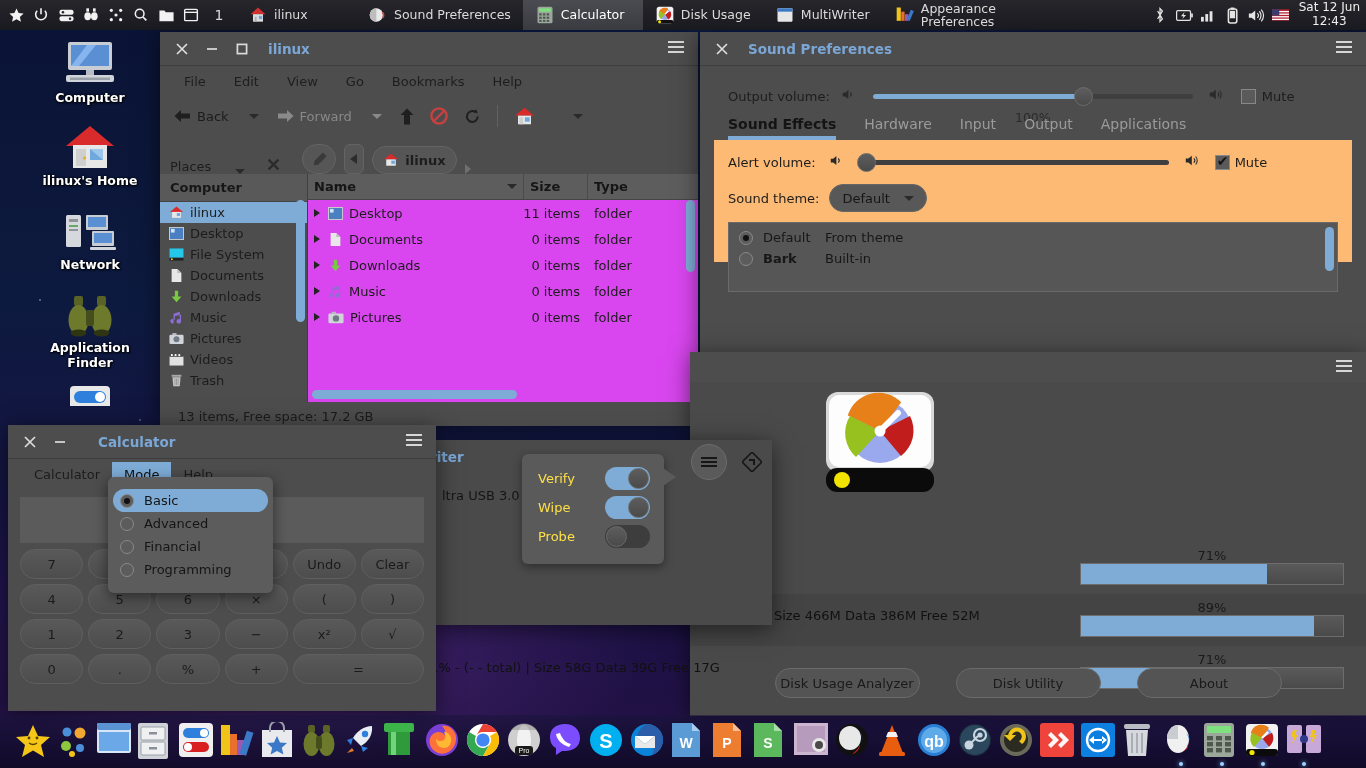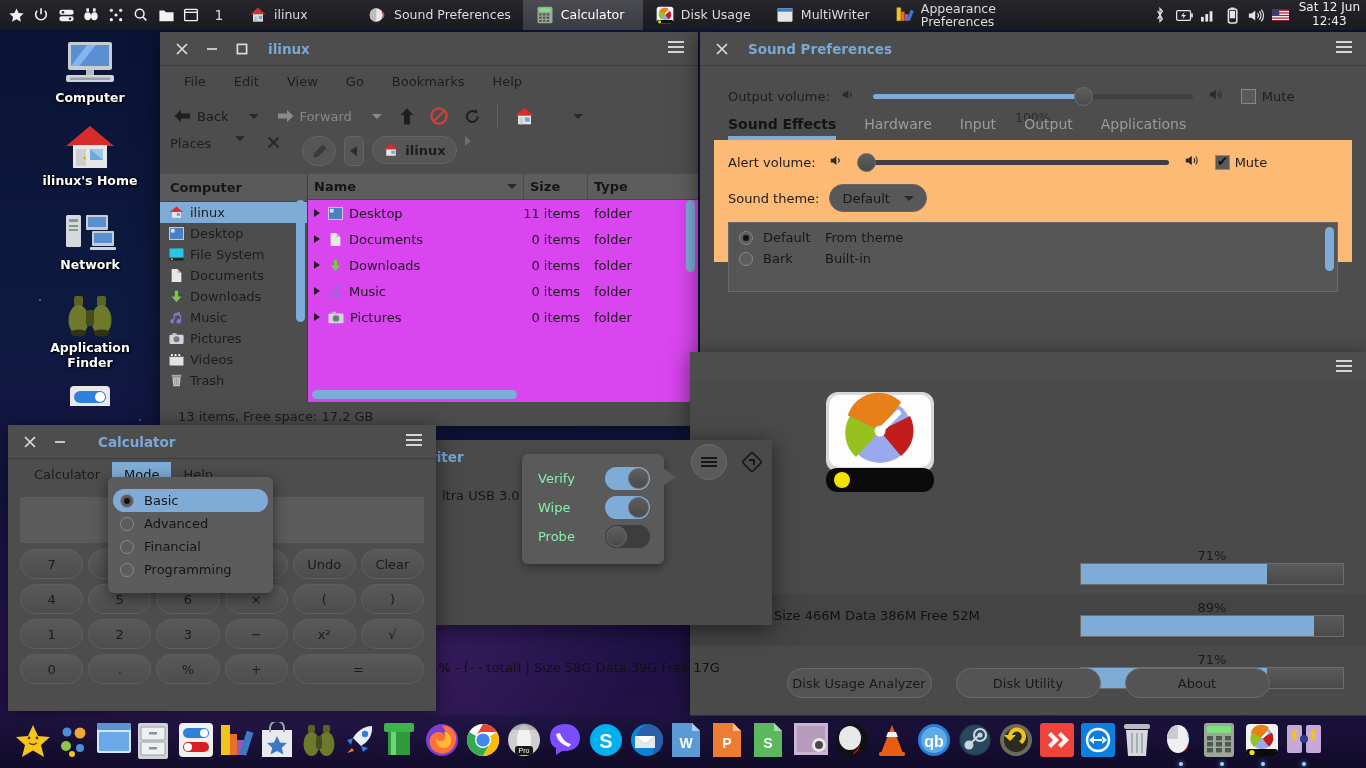--- a/index.html
+++ b/index.html
@@ -75,21 +75,21 @@
   #fm { left:160px; top:32px; width:538px; height:394px; background:#4d4d4d; }
   #fm .menubar { height:30px; display:flex; align-items:center; gap:0; padding-left:10px; }
   #fm .menubar div { padding:4px 14px; color:#1e1e1e; font-size:13px; }
   #fm .toolbar { height:40px; display:flex; align-items:center; padding:0 8px; gap:4px; }
   .tb-item { display:flex; align-items:center; gap:6px; padding:4px 6px; color:#1c1c1c; font-size:13px;}
   .tb-item.dim { color:#888; }
   .caret { width:0;height:0;border-left:5px solid transparent;border-right:5px solid transparent;
            border-top:5px solid #2a2a2a; }
   .caret.dim { border-top-color:#8a8a8a; }
   .tb-sep { width:1px; height:22px; background:#626262; margin:0 6px; }
-  #fm .pathbar { height:38px; display:flex; align-items:flex-start; padding:0 10px; gap:8px; }
+  #fm .pathbar { height:38px; display:flex; align-items:flex-end; padding:0 10px; gap:8px; }
   .pb-btn { background:#565656; border:1px solid #646464; border-radius:16px; height:28px;
             display:flex; align-items:center; padding:0 10px; gap:6px; color:#1d1d1d; font-weight:bold; font-size:13px; }
   .pb-round { width:34px; height:30px; border-radius:17px; background:#565656; border:1px solid #646464;
               display:flex;align-items:center;justify-content:center; }
   .pb-arrowbox { width:20px;height:30px;border-radius:6px;background:#565656;border:1px solid #646464;
               display:flex;align-items:center;justify-content:center; }
   #fm .body { display:flex; height:228px; }
   #fm .sidebar { width:148px; background:#4d4d4d; position:relative; border-right:1px solid #3f3f3f; }
   #fm .sidehdr { font-weight:bold; padding:6px 10px; font-size:13px; color:#171717;
                  background:#595959; border-bottom:1px solid #444; }
@@ -137,39 +137,39 @@
   #disk .du-hdr { height:30px; position:relative; background:#4d4d4d; }
   .du-logo { position:absolute; left:130px; top:38px; width:120px; height:105px; }
   .du-rows { position:absolute; left:0; right:0; top:190px; }
   .du-row { height:52px; position:relative; font-size:13px; color:#111; }
   .du-row.alt { background:#444444; }
   .du-text { position:absolute; left:-260px; top:16px; white-space:nowrap; }
   .du-bar-wrap { position:absolute; right:22px; top:6px; width:264px; text-align:center; }
   .du-pct { font-size:13px; color:#1a1a1a; }
   .du-bar { height:22px; border:1px solid #6d6d6d; background:linear-gradient(180deg,#5a5a5a,#4a4a4a); position:relative; }
   .du-bar i { position:absolute; left:0; top:0; bottom:0; background:#7eacd6; display:block; }
-  .du-btns { position:absolute; bottom:18px; left:0; right:0; display:flex; justify-content:center; gap:24px; }
+  .du-btns { position:absolute; bottom:18px; left:0; right:0; display:flex; justify-content:center; gap:36px; }
   .du-btn { background:#545454; border:1px solid #6a6a6a; border-radius:15px; height:30px; min-width:145px;
             display:flex; align-items:center; justify-content:center; font-size:13px; color:#1a1a1a; }
 
   
   #mw { left:430px; top:440px; width:342px; height:185px; background:#4a4a4a; }
   #mw .mw-hdr { height:34px; position:relative; }
   #mw .mw-title { position:absolute; left:0px; top:9px; color:#7ba7d7; font-weight:bold; font-size:13.5px; }
   .mw-circbtn { position:absolute; right:45px; top:4px; width:36px;height:36px;border-radius:50%;
       background:#5a5a5a; border:1px solid #6c6c6c; display:flex;align-items:center;justify-content:center; }
   .mw-circbtn span { display:block; width:16px;height:2px;background:#161616;margin:2px 0; }
   .mw-diamond { position:absolute; right:10px; top:12px; width:20px;height:20px; }
   .mw-body { padding:14px 12px; font-size:13px; color:#161616; }
   .popover { position:absolute; left:92px; top:14px; width:142px; height:110px; background:#5a5a5a;
      border-radius:6px; box-shadow:0 3px 10px rgba(0,0,0,0.4); padding:10px 0 0 0; z-index:40;}
   .popover::after { content:""; position:absolute; right:-12px; top:14px; border-top:9px solid transparent;
      border-bottom:9px solid transparent; border-left:13px solid #5a5a5a; }
   .pop-row { display:flex; align-items:center; justify-content:space-between; padding:3px 14px 3px 16px; }
-  .pop-label { font-size:13px; color:#86efac; }
+  .pop-label { font-size:13px; color:#fde047; }
   .toggle { width:45px; height:23px; border-radius:12px; position:relative; background:#3d3d3d; }
   .toggle.on { background:#7eacd6; }
   .toggle i { position:absolute; top:1px; width:21px; height:21px; border-radius:50%;
     background:linear-gradient(180deg,#5d5d5d,#4a4a4a); border:1px solid #6a6a6a; }
   .toggle.on i { right:1px; } .toggle.off i { left:1px; }
 
   
   #calc { left:8px; top:425px; width:428px; height:286px; background:#4d4d4d; }
   #calc .cmenubar { height:30px; display:flex; align-items:center; padding-left:14px; }
   #calc .cmenubar > div { padding:5px 12px; font-size:13px; color:#1c1c1c; }
@@ -818,21 +818,21 @@
     <div style="font-weight:bold;margin-top:14px;color:#141414;">Choose an alert sound:</div>
 
     <div class="listbox">
       <div class="lb-row" style="margin-top:4px;">
         <span class="radio on"></span>
         <span style="width:52px;">Default</span>
         <span>From theme</span>
       </div>
       <div class="lb-row">
         <span class="radio"></span>
-        <span style="width:52px;">Bark</span>
+        <span style="width:52px;font-weight:bold;">Bark</span>
         <span>Built-in</span>
       </div>
       <div style="position:absolute;right:3px;top:4px;width:9px;height:44px;border-radius:5px;background:#7eacd6;"></div>
     </div>
   </div>
 </div>
 
 <div class="win" id="disk">
   <div class="du-hdr">
     <div style="position:absolute;right:14px;top:8px;width:16px;">

